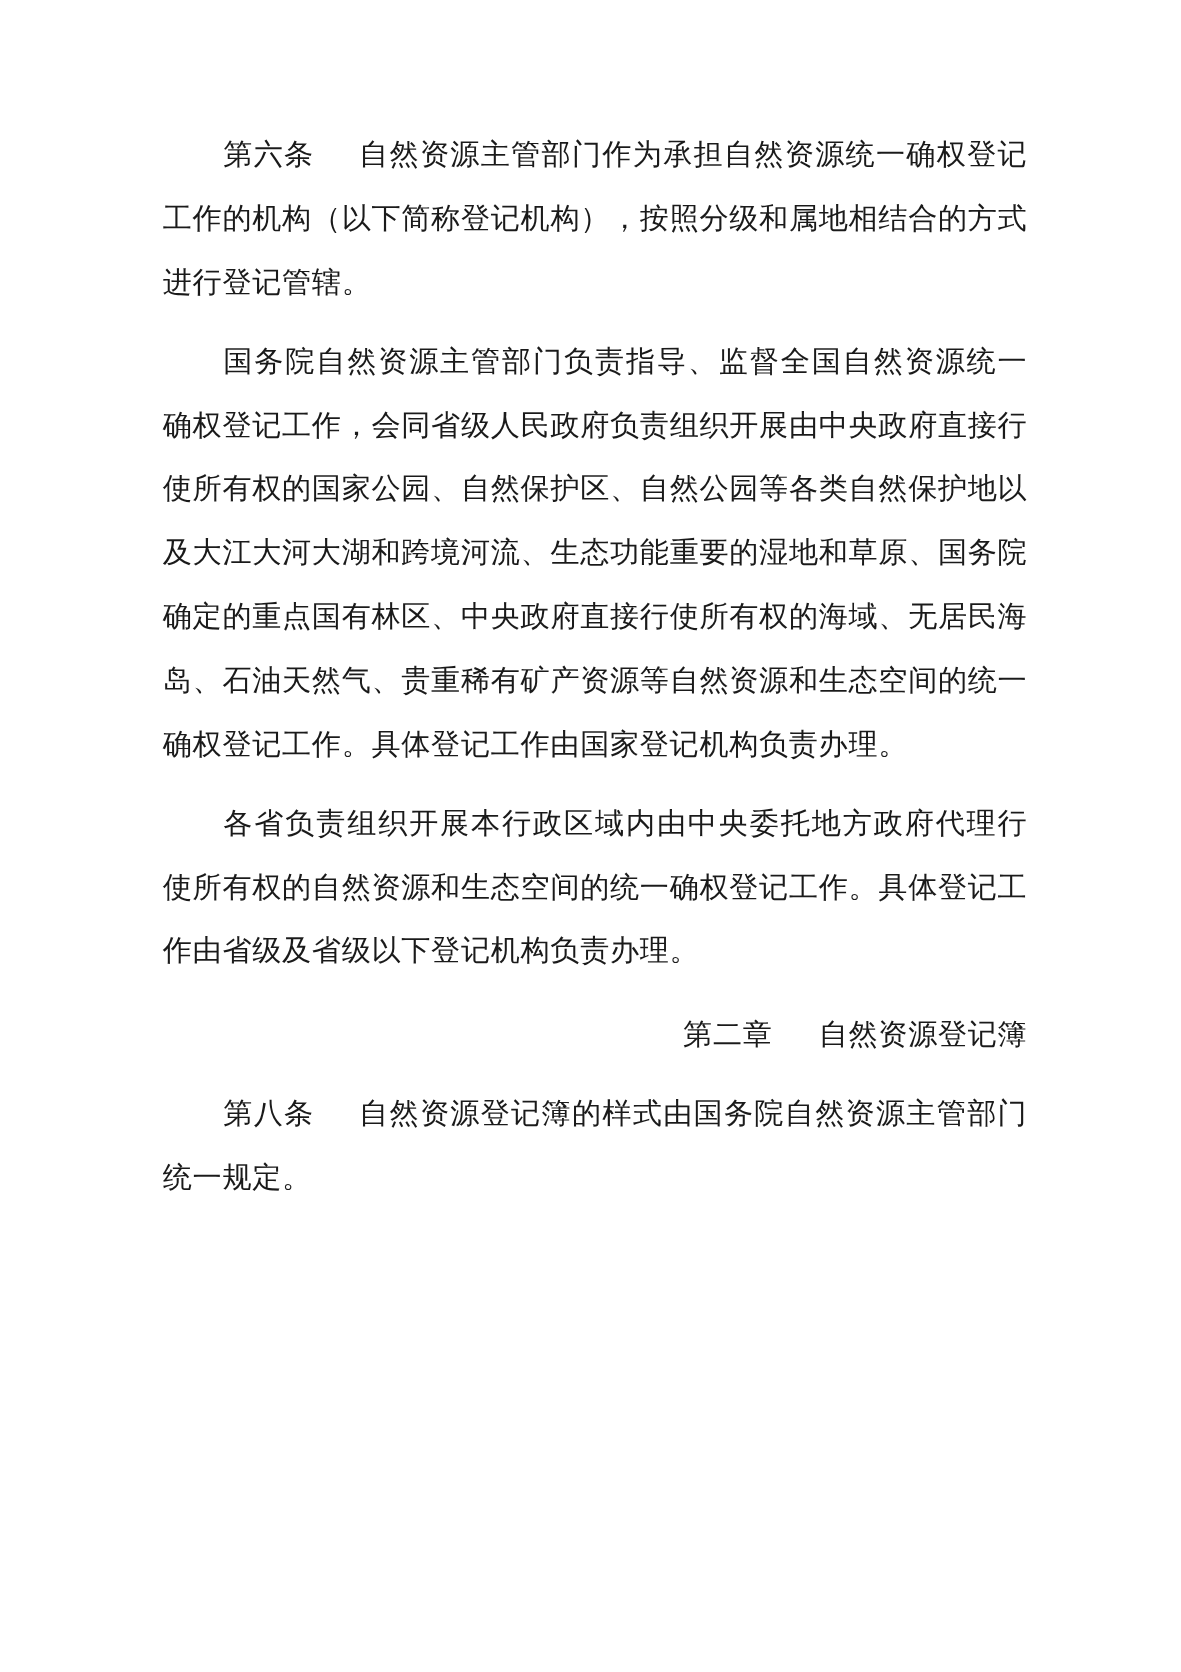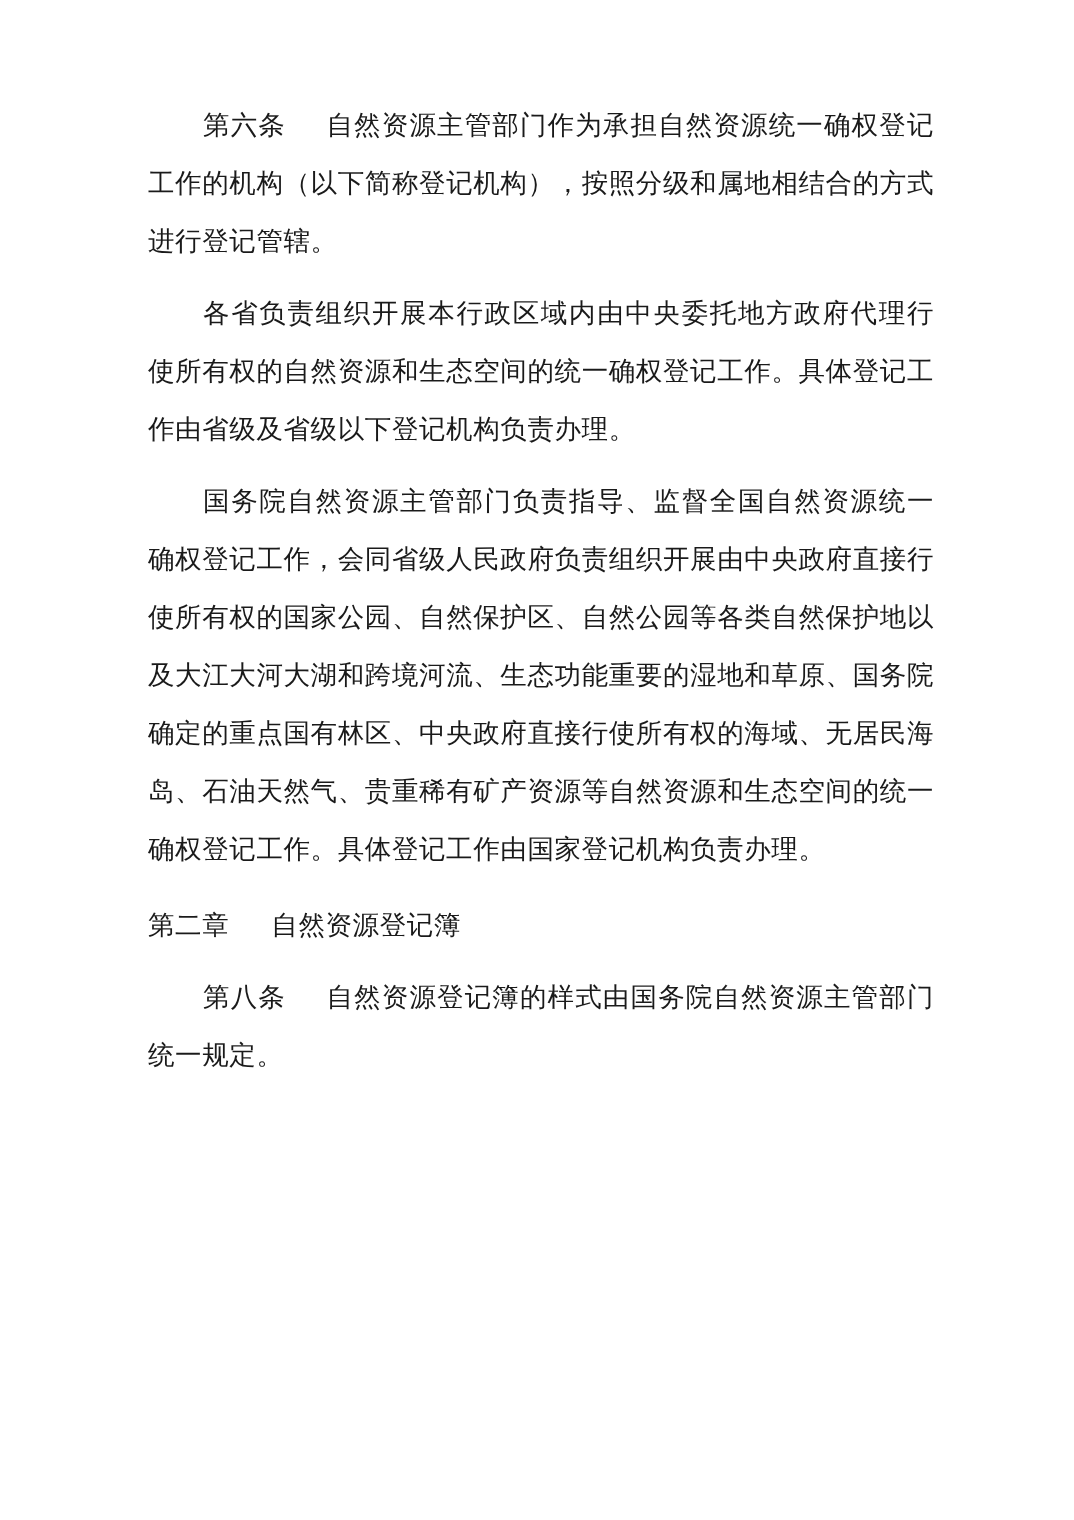--- a/index.html
+++ b/index.html
@@ -13,21 +13,21 @@
     height: 1520px;
     background: #ffffff;
     box-sizing: border-box;
     font-family: "DejaVu Serif", "Liberation Serif", serif;
     color: #1a1a1a;
     overflow: hidden;
   }
   .doc-body {
     position: absolute;
     left: 148px;
-    top: 96px;
+    top: 112px;
     width: 786px;
   }
   .para {
     font-size: 26.5px;
     line-height: 58px;
     text-align: justify;
     text-justify: inter-ideograph;
     margin: 0 0 14px 0;
     letter-spacing: 0.6px;
     text-indent: 0;
@@ -39,40 +39,40 @@
   .para .art-label {
     letter-spacing: 0.6px;
   }
   .para .gap {
     display: inline-block;
     width: 40px;
   }
   .chapter-heading {
     font-size: 26.5px;
     line-height: 58px;
-    text-align: left;
+    text-align: right;
     margin: 18px 0 14px 0;
     letter-spacing: 0.6px;
   }
   .chapter-heading .gap {
     display: inline-block;
     width: 42px;
   }
 </style>
 </head>
 <body>
 
 <div class="page">
   <div class="doc-body">
 
     <p class="para indent"><span class="art-label">第六条</span><span class="gap"></span><span>自然资源主管部门作为承担自然资源统一确权登记工作的机构（以下简称登记机构），按照分级和属地相结合的方式进行登记管辖。</span></p>
 
+    <p class="para indent"><span>国务院自然资源主管部门负责指导、监督全国自然资源统一确权登记工作，会同省级人民政府负责组织开展由中央政府直接行使所有权的国家公园、自然保护区、自然公园等各类自然保护地以及大江大河大湖和跨境河流、生态功能重要的湿地和草原、国务院确定的重点国有林区、中央政府直接行使所有权的海域、无居民海岛、石油天然气、贵重稀有矿产资源等自然资源和生态空间的统一确权登记工作。具体登记工作由国家登记机构负责办理。</span></p>
+
     <p class="para indent"><span>各省负责组织开展本行政区域内由中央委托地方政府代理行使所有权的自然资源和生态空间的统一确权登记工作。具体登记工作由省级及省级以下登记机构负责办理。</span></p>
-
-    <p class="para indent"><span>国务院自然资源主管部门负责指导、监督全国自然资源统一确权登记工作，会同省级人民政府负责组织开展由中央政府直接行使所有权的国家公园、自然保护区、自然公园等各类自然保护地以及大江大河大湖和跨境河流、生态功能重要的湿地和草原、国务院确定的重点国有林区、中央政府直接行使所有权的海域、无居民海岛、石油天然气、贵重稀有矿产资源等自然资源和生态空间的统一确权登记工作。具体登记工作由国家登记机构负责办理。</span></p>
 
 
 
 
     <div class="chapter-heading"><span>第二章</span><span class="gap"></span><span>自然资源登记簿</span></div>
 
     <p class="para indent"><span class="art-label">第八条</span><span class="gap"></span><span>自然资源登记簿的样式由国务院自然资源主管部门统一规定。</span></p>
 
   </div>
 </div>

